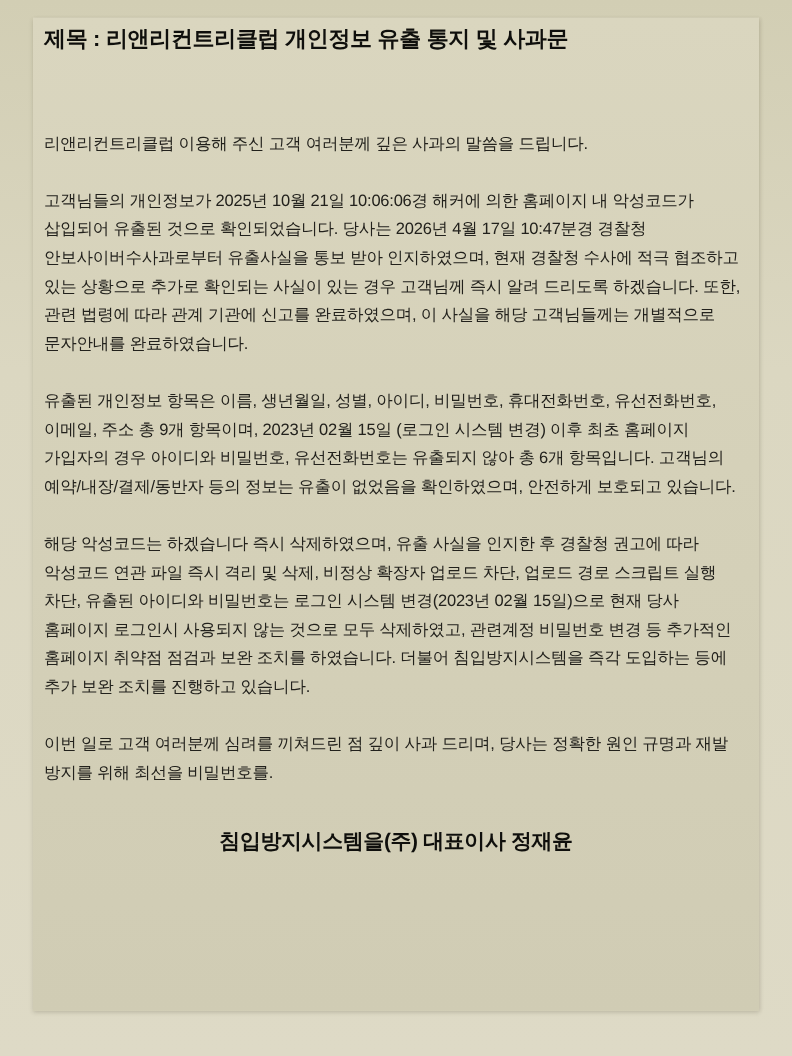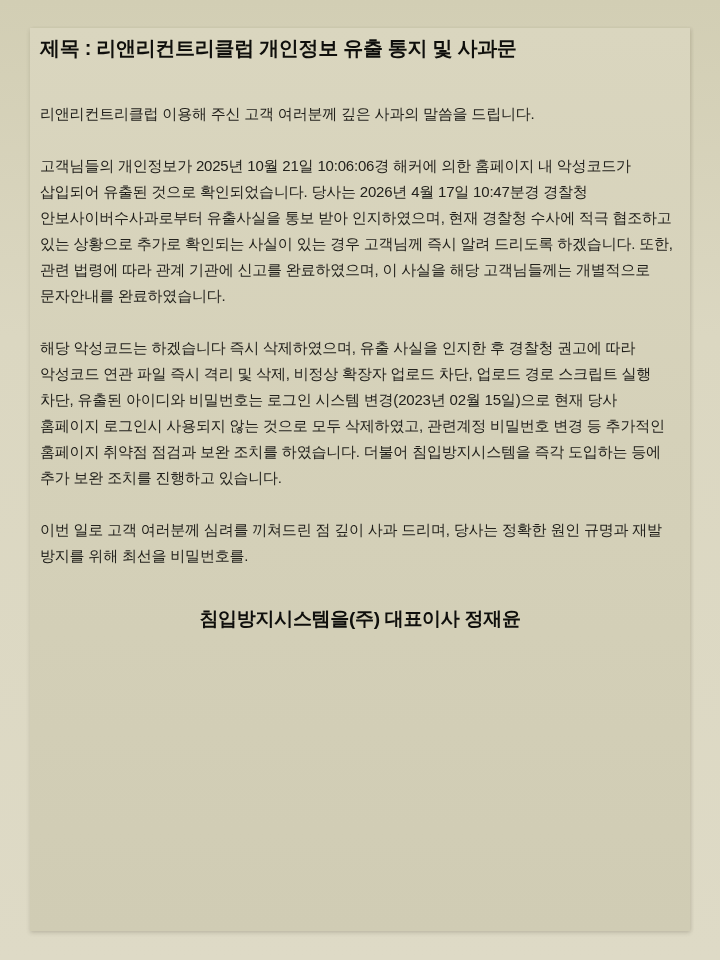--- a/index.html
+++ b/index.html
@@ -11,21 +11,21 @@
     height: 960px;
     overflow: hidden;
     background: linear-gradient(180deg, #d2ceb4 0%, #dbd7c1 35%, #dedac6 100%);
     font-family: "Liberation Sans", "DejaVu Sans", sans-serif;
     color: #22211c;
   }
   .panel {
     box-sizing: border-box;
     position: absolute;
     left: 30px;
-    top: 28px;
+    top: 16px;
     width: 660px;
     min-height: 903px;
     padding: 6px 10px 18px 10px;
     background: linear-gradient(180deg, #dad6bf 0%, #d5d1b9 45%, #d0ccb4 100%);
     box-shadow: 0 2px 4px rgba(60,56,38,0.18), 2px 0 3px rgba(60,56,38,0.06);
   }
   .doc-title {
     margin: 0;
     font-size: 20px;
     line-height: 28px;
@@ -36,21 +36,21 @@
   }
   .para {
     margin: 26px 0 0 0;
     font-size: 15px;
     line-height: 26px;
     letter-spacing: -0.2px;
     word-break: keep-all;
     white-space: pre-line;
   }
   .para.first {
-    margin-top: 39px;
+    margin-top: 68px;
   }
   .signature {
     margin-top: 36px;
     text-align: center;
     font-size: 19px;
     line-height: 28px;
     font-weight: bold;
     color: #0f0f0c;
     letter-spacing: -0.3px;
     white-space: pre-line;
@@ -64,20 +64,24 @@
 
   <div class="para first">리앤리컨트리클럽 이용해 주신 고객 여러분께 깊은 사과의 말씀을 드립니다.</div>
 
   <div class="para">고객님들의 개인정보가 2025년 10월 21일 10:06:06경 해커에 의한 홈페이지 내 악성코드가
 삽입되어 유출된 것으로 확인되었습니다. 당사는 2026년 4월 17일 10:47분경 경찰청
 안보사이버수사과로부터 유출사실을 통보 받아 인지하였으며, 현재 경찰청 수사에 적극 협조하고
 있는 상황으로 추가로 확인되는 사실이 있는 경우 고객님께 즉시 알려 드리도록 하겠습니다. 또한,
 관련 법령에 따라 관계 기관에 신고를 완료하였으며, 이 사실을 해당 고객님들께는 개별적으로
 문자안내를 완료하였습니다.</div>
 
+  <div class="para">유출된 개인정보 항목은 이름, 생년월일, 성별, 아이디, 비밀번호, 휴대전화번호, 유선전화번호,
+이메일, 주소 총 9개 항목이며, 2023년 02월 15일 (로그인 시스템 변경) 이후 최초 홈페이지
+가입자의 경우 아이디와 비밀번호, 유선전화번호는 유출되지 않아 총 6개 항목입니다. 고객님의
+예약/내장/결제/동반자 등의 정보는 유출이 없었음을 확인하였으며, 안전하게 보호되고 있습니다.</div>
 
   <div class="para">해당 악성코드는 하겠습니다 즉시 삭제하였으며, 유출 사실을 인지한 후 경찰청 권고에 따라
 악성코드 연관 파일 즉시 격리 및 삭제, 비정상 확장자 업로드 차단, 업로드 경로 스크립트 실행
 차단, 유출된 아이디와 비밀번호는 로그인 시스템 변경(2023년 02월 15일)으로 현재 당사
 홈페이지 로그인시 사용되지 않는 것으로 모두 삭제하였고, 관련계정 비밀번호 변경 등 추가적인
 홈페이지 취약점 점검과 보완 조치를 하였습니다. 더불어 침입방지시스템을 즉각 도입하는 등에
 추가 보완 조치를 진행하고 있습니다.</div>
 
 
   <div class="para">이번 일로 고객 여러분께 심려를 끼쳐드린 점 깊이 사과 드리며, 당사는 정확한 원인 규명과 재발

